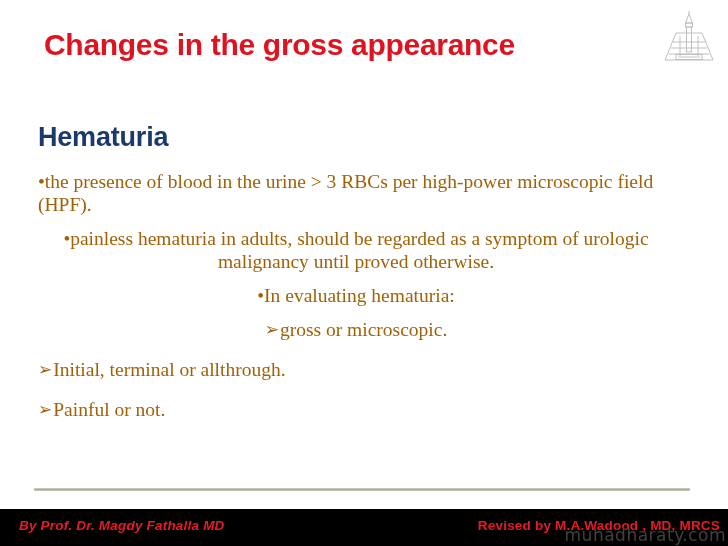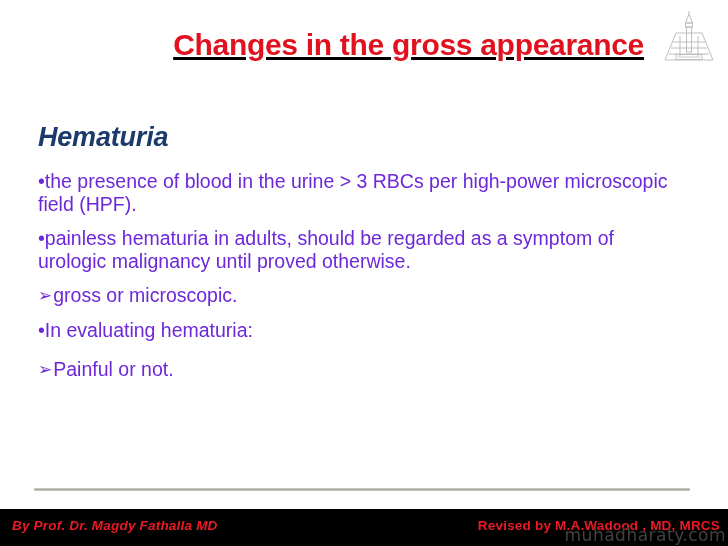--- a/index.html
+++ b/index.html
@@ -15,25 +15,24 @@
     position: relative;
     width: 728px;
     height: 546px;
     background: #ffffff;
     overflow: hidden;
   }
 
   
   .title-block {
     position: absolute;
-    left: 32px;
+    left: 44px;
     top: 26px;
     width: 612px;
-    text-align: right;
-    text-decoration: underline;
+    text-align: left;
   }
   .title-block .title-text {
     display: block;
     font-size: 30px;
     line-height: 38px;
     font-weight: bold;
     color: #e1121f;
     letter-spacing: -0.3px;
   }
 
@@ -51,47 +50,48 @@
   .body-block {
     position: absolute;
     left: 38px;
     top: 120px;
     width: 636px;
   }
   .subhead {
     font-size: 27px;
     line-height: 34px;
     font-weight: bold;
-    font-style: italic;
     color: #1b3a6b;
     margin: 0 0 6px 0;
     letter-spacing: -0.2px;
   }
   .bullet-line {
     font-size: 19.5px;
     line-height: 23px;
-    color: #6d28d9;
+    color: #a16207;
     margin: 16px 0 9px 0;
     text-indent: 0;
     padding-left: 0;
+    font-family: Liberation Serif, serif;
   }
   .bullet-line .marker {
     font-size: 19.5px;
   }
   .bullet-line.arrow .marker {
     font-size: 17px;
     position: relative;
     top: -1px;
     padding-right: 1px;
   }
   .bullet-line.arrow {
     margin-bottom: 11px;
   }
   .sp-top {
     margin-top: 11px;
+    text-align: center;
   }
 
   
   .divider {
     position: absolute;
     left: 34px;
     top: 488px;
     width: 656px;
     height: 3px;
     background: linear-gradient(to bottom, #d9d6c9 0%, #a9a89c 45%, #cfcdc0 100%);
@@ -102,21 +102,21 @@
   .footer-bar {
     position: absolute;
     left: 0;
     top: 509px;
     width: 728px;
     height: 37px;
     background: #000000;
   }
   .footer-left {
     position: absolute;
-    left: 12px;
+    left: 19px;
     top: 9px;
     font-size: 13.5px;
     font-weight: bold;
     font-style: italic;
     color: #e81b25;
     letter-spacing: 0.2px;
     white-space: nowrap;
   }
   .footer-right {
     position: absolute;
@@ -177,24 +177,25 @@
   </div>
 
   <div class="body-block">
 
     <div class="subhead">Hematuria</div>
 
     <p class="bullet-line"><span class="marker">•</span><span>the presence of blood in the urine &gt; 3 RBCs per high-power microscopic field (HPF).</span></p>
 
     <p class="bullet-line sp-top"><span class="marker">•</span><span>painless hematuria in adults, should be regarded as a symptom of urologic malignancy until proved otherwise.</span></p>
 
+    <p class="bullet-line sp-top"><span class="marker">•</span><span>In evaluating hematuria:</span></p>
+
     <p class="bullet-line arrow sp-top"><span class="marker">➢</span><span>gross or microscopic.</span></p>
 
-    <p class="bullet-line sp-top"><span class="marker">•</span><span>In evaluating hematuria:</span></p>
-
+    <p class="bullet-line arrow"><span class="marker">➢</span><span>Initial, terminal or allthrough.</span></p>
 
     <p class="bullet-line arrow"><span class="marker">➢</span><span>Painful or not.</span></p>
 
 
   </div>
 
   <div class="divider"></div>
 
   <div class="footer-bar">
     <div class="footer-left">By Prof. Dr. Magdy Fathalla MD</div>

